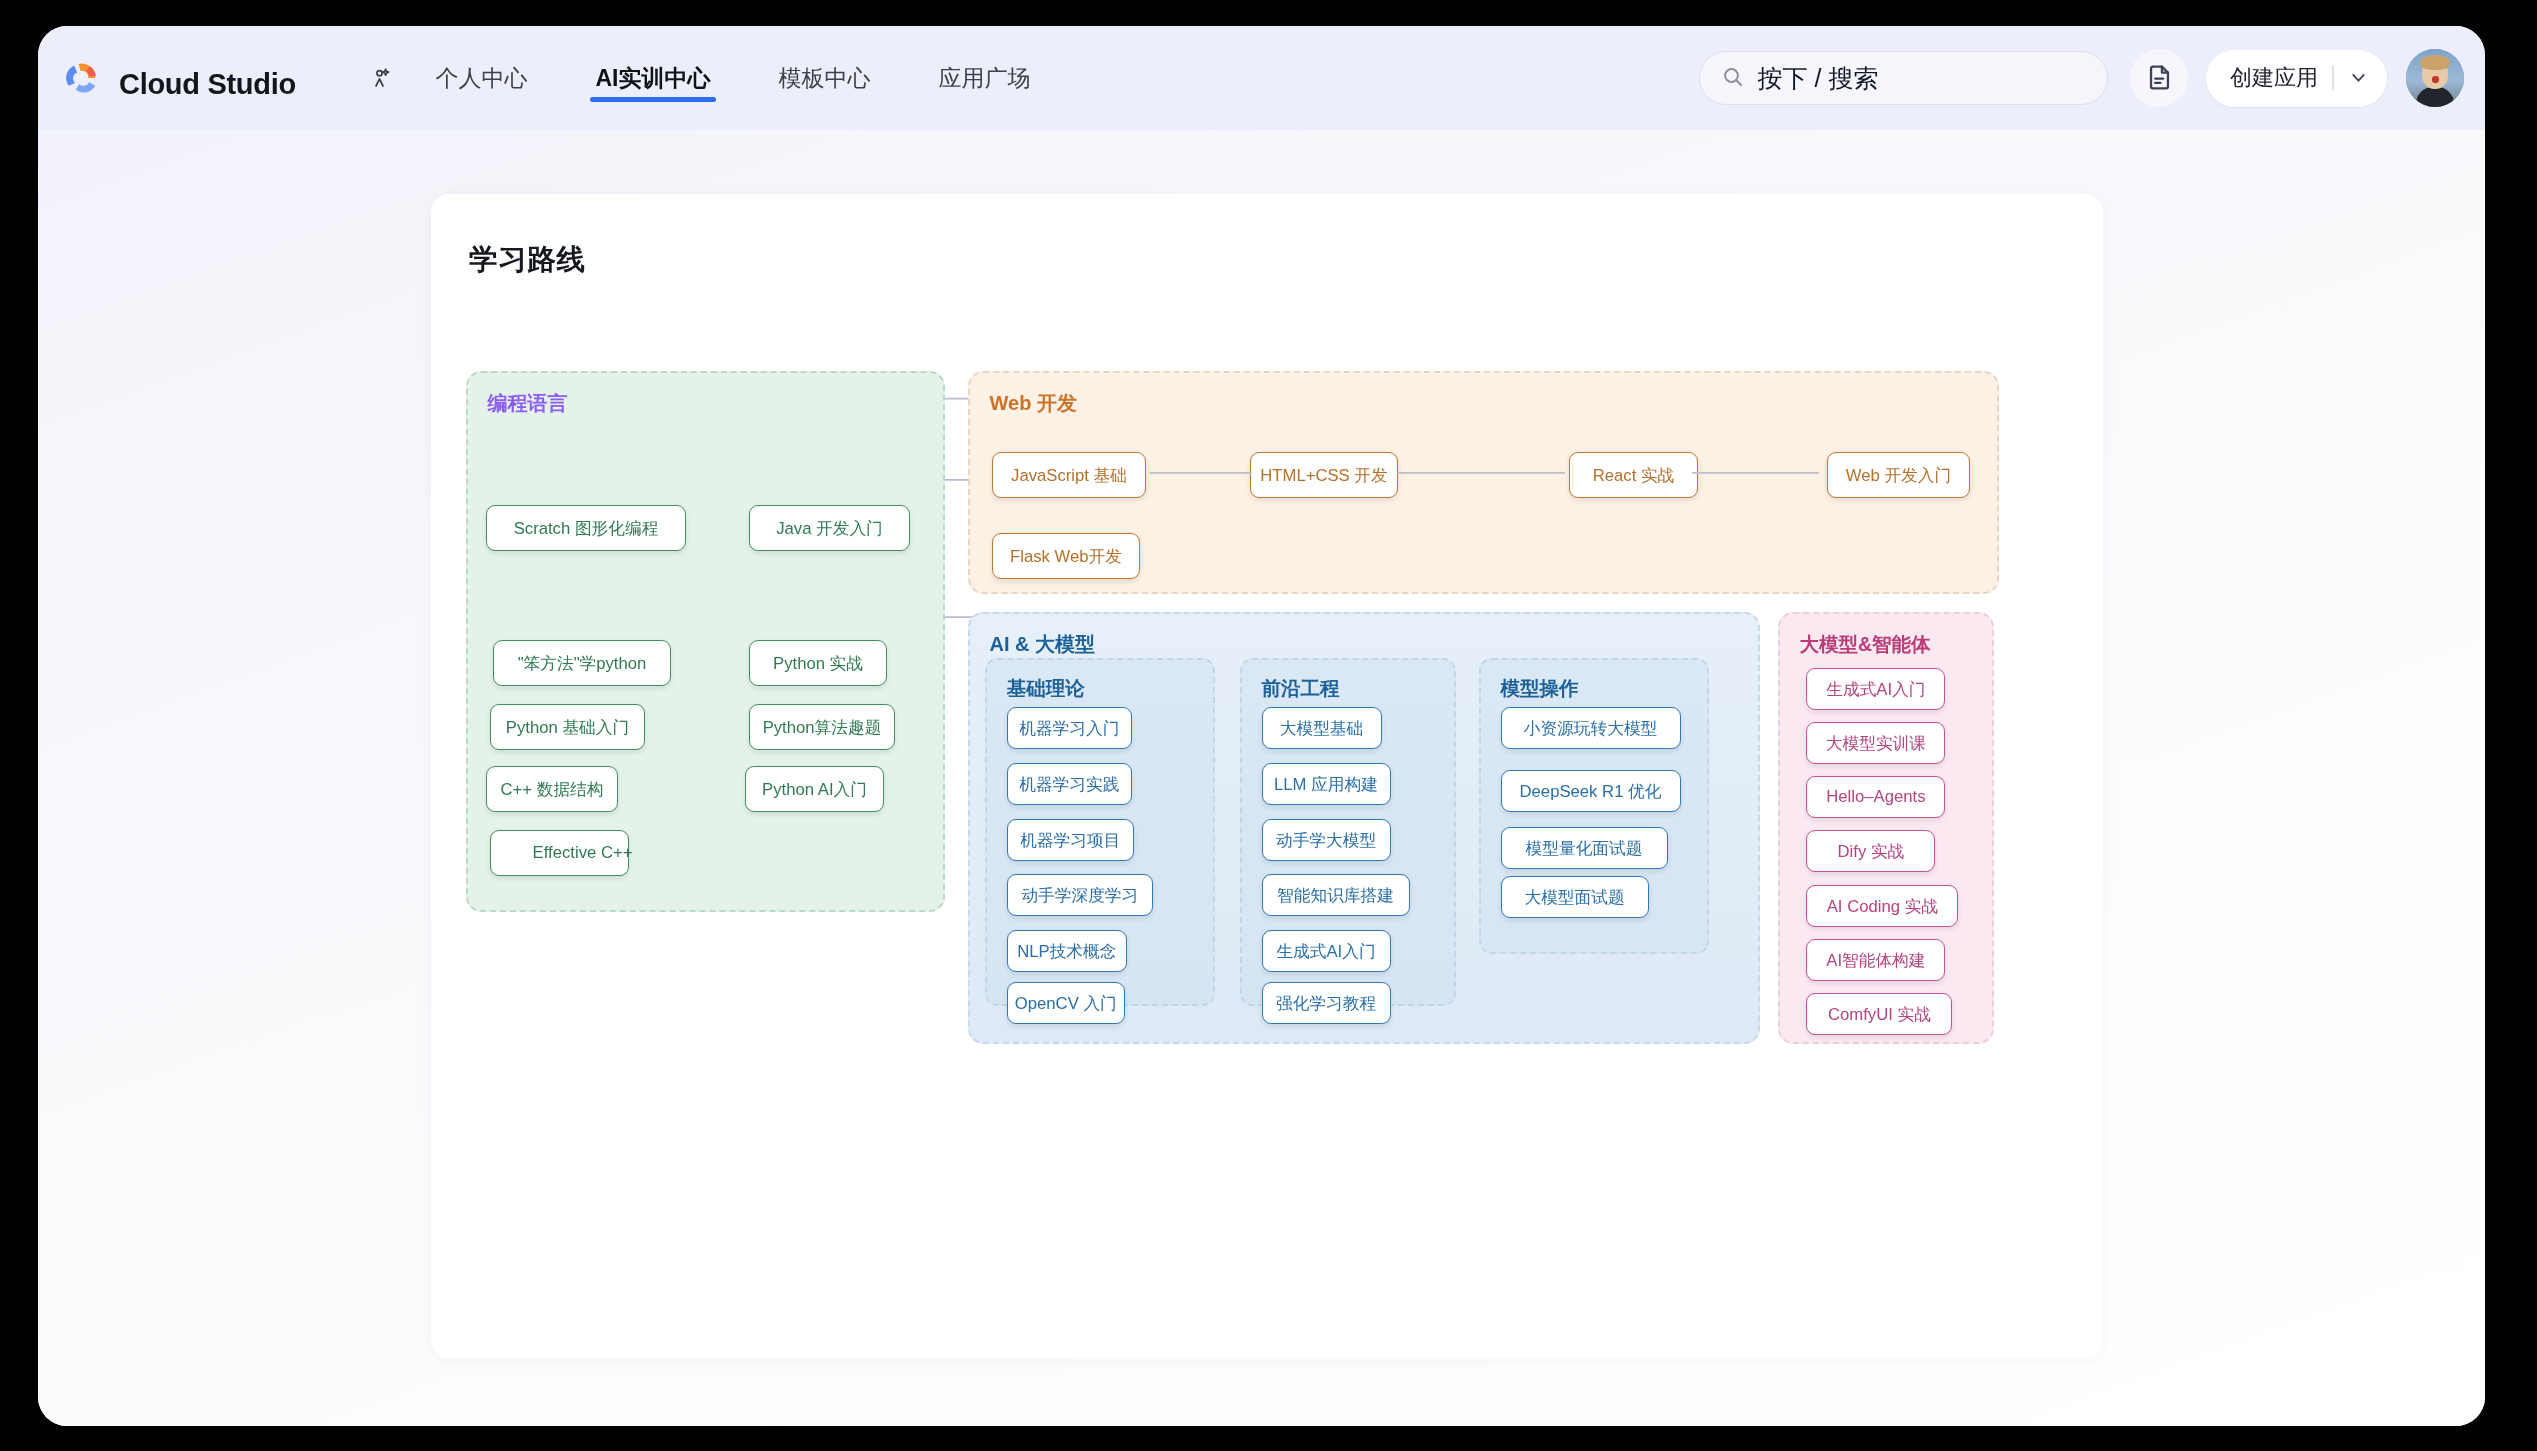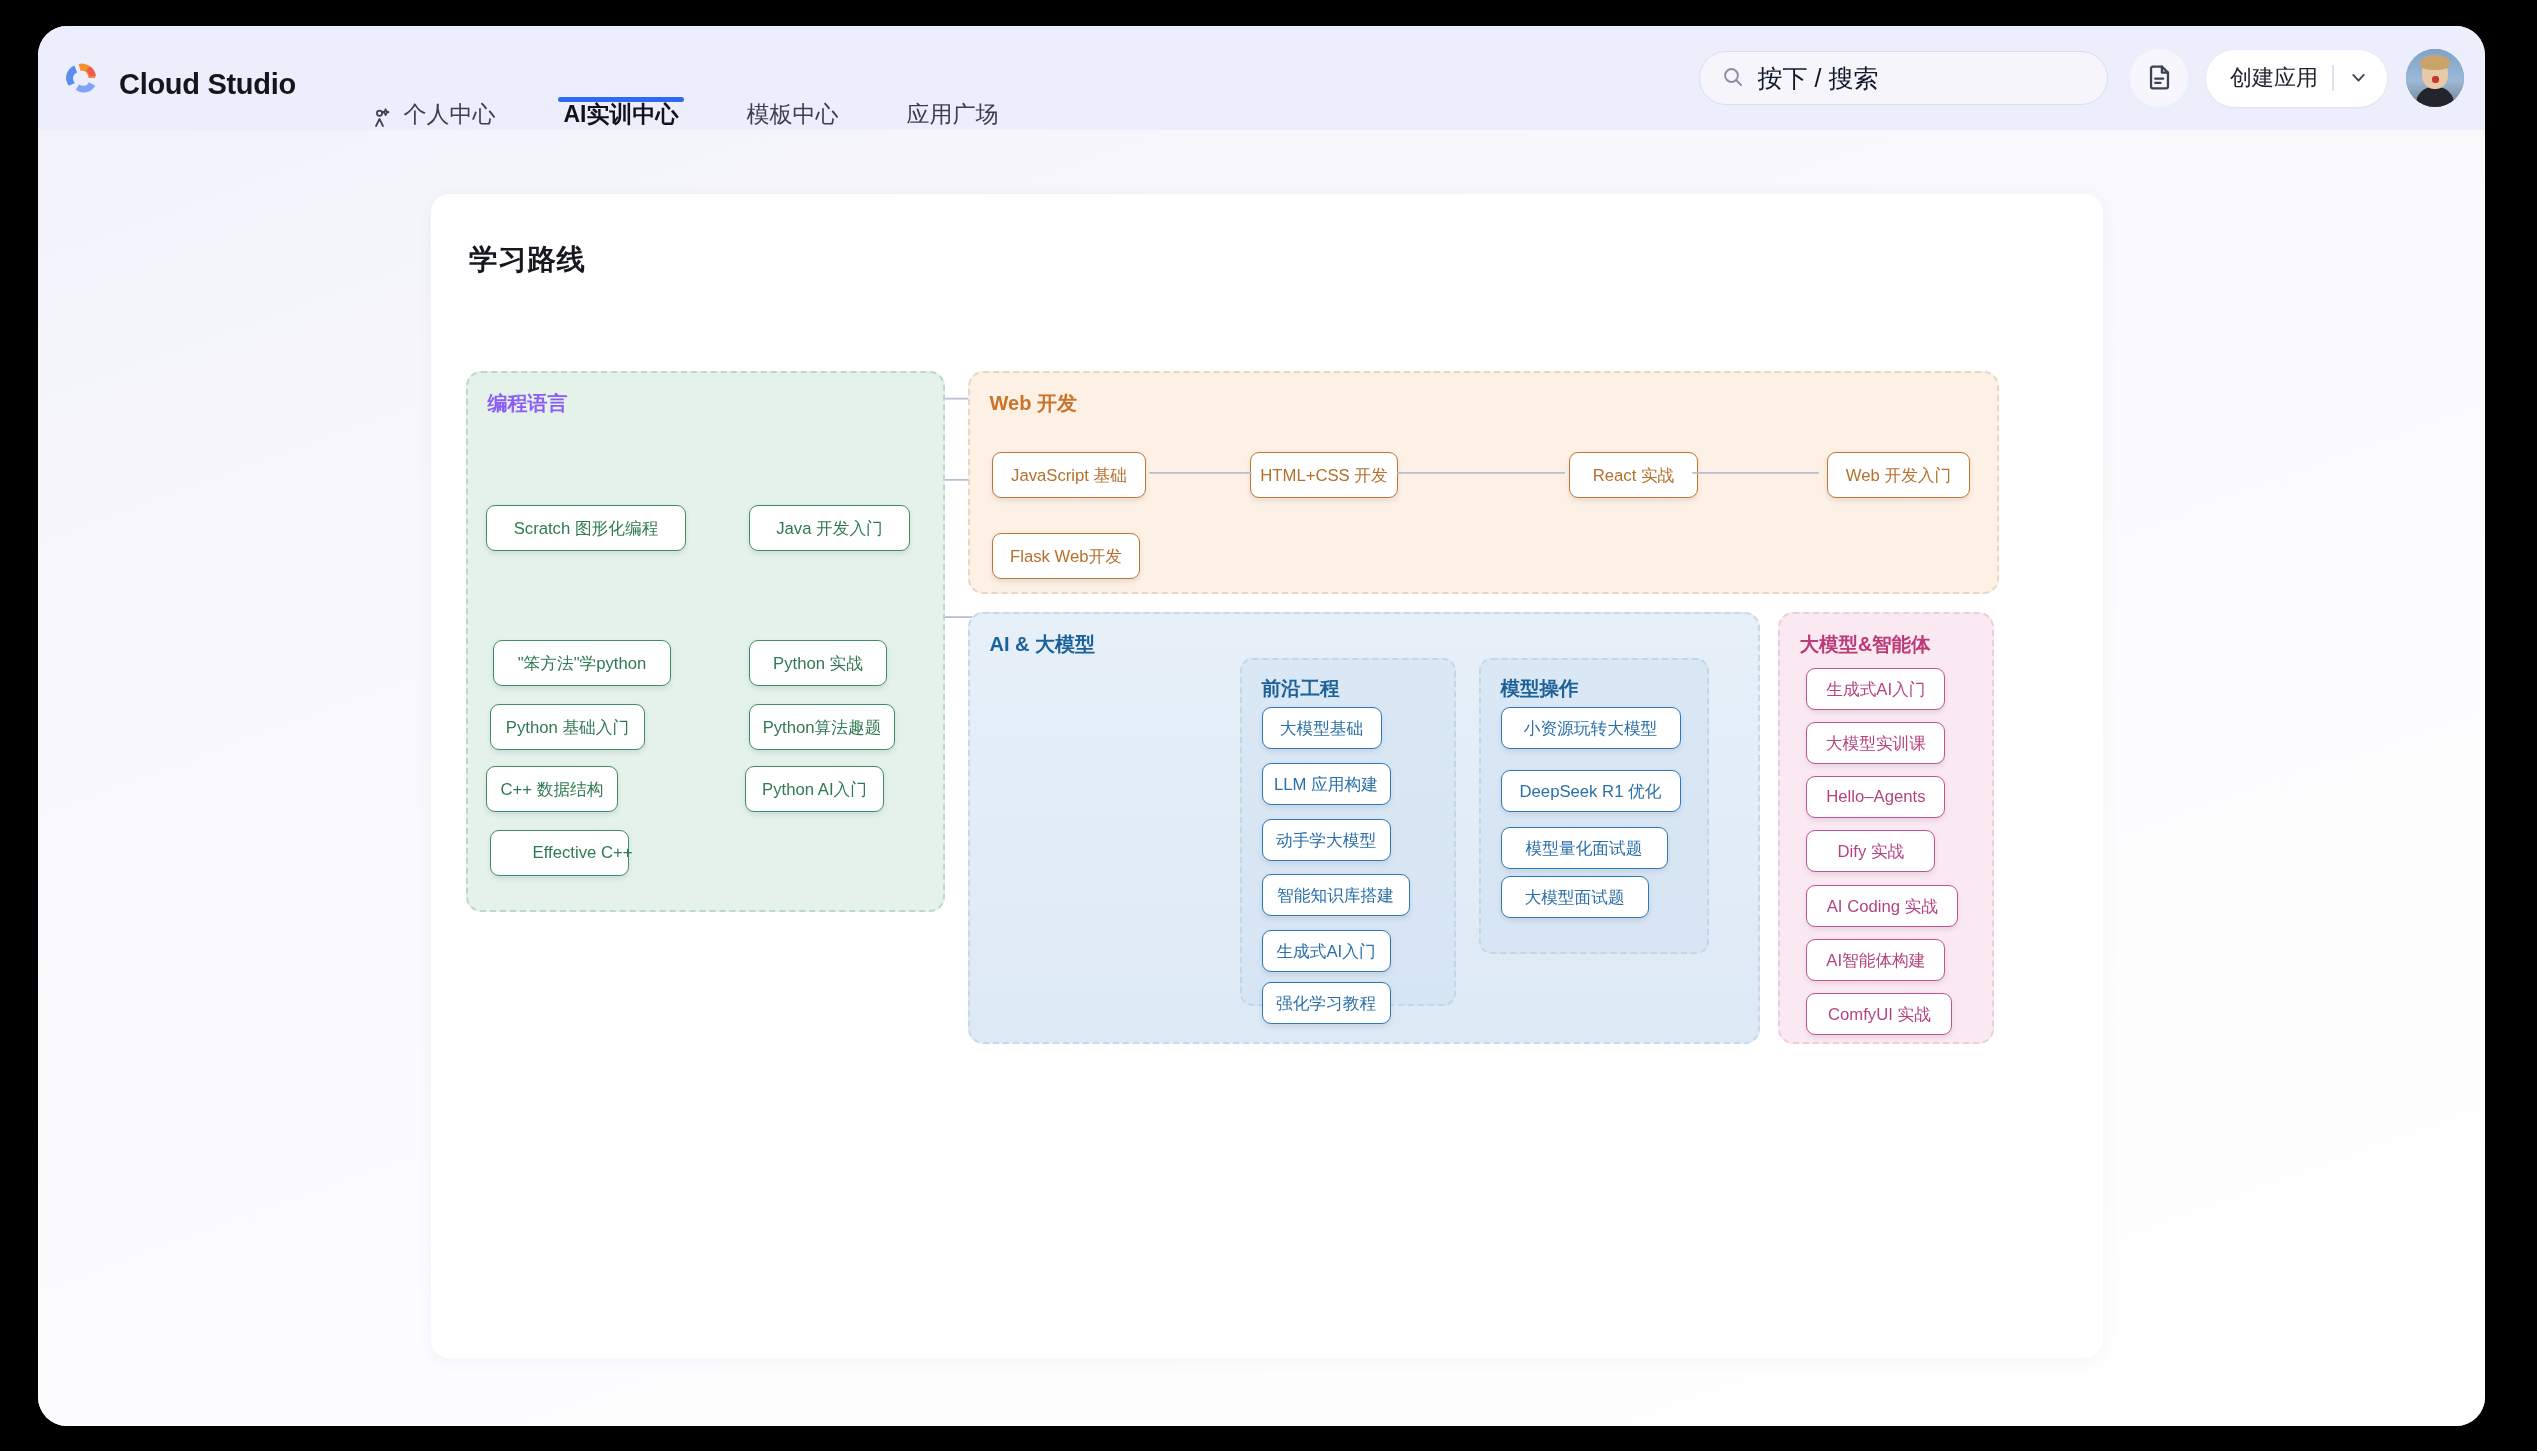--- a/index.html
+++ b/index.html
@@ -29,23 +29,23 @@
   }
   #brand { display: flex; align-items: flex-end; margin-left: 21px; }
   #logo { width: 46px; height: 46px; position: relative; }
   #logo svg { display:block; }
   #brand-name {
     font-size: 29px; font-weight: bold; color: #15161c;
     margin-left: 14px; letter-spacing: -0.3px;
   }
   #nav { display: flex; align-items: center; margin-left: 67px; height: 104px; }
   .nav-item {
-    position: relative; height: 104px; display: flex; align-items: flex-end;
+    position: relative; height: 104px; display: flex; align-items: center;
     font-size: 23px; color: #3c3f4e; padding: 0 7px; margin-right: 54px;
-    cursor: pointer; white-space: nowrap;
+    cursor: pointer; white-space: nowrap; gap: 32px;
   }
   .nav-item.active { color: #111218; font-weight: bold; }
   .nav-item.active::after {
     content: ""; position: absolute; left: 1.4px; right: 1.4px; bottom: 28px;
     height: 4.9px; border-radius: 2.8px; background: #2f6bf2;
   }
   .nav-icon { margin-right: 9.7px; display: flex; align-items: center; }
 
   #topbar-right {
     position: absolute; right: 21px; top: 0; height: 104px;
@@ -300,20 +300,41 @@
               <path d="M253 146 H402"></path>
                 <path d="M615 146 H860"></path>
                 <path d="M1046 146 H1231"></path>
             </g>
           </svg>
         </div>
 
         <div class="group g-ai" style="left:537px; top:418px; width:792px; height:432px;">
           <div class="group-title" style="left:19.5px; top:16.7px; font-size:20px;">AI &amp; 大模型</div>
 
+          <div class="subgroup" style="left:15.3px; top:44px; width:230px; height:348px;">
+            <div class="subgroup-title">基础理论</div>
+            <div class="node n-blue" style="left:19.5px; top:47px; width:125px; height:42px;">
+              <span>机器学习入门</span>
+              </div>
+            <div class="node n-blue" style="left:19.5px; top:103px; width:125px; height:42px;">
+              <span>机器学习实践</span>
+              </div>
+            <div class="node n-blue" style="left:19.5px; top:159px; width:127px; height:42px;">
+              <span>机器学习项目</span>
+              </div>
+            <div class="node n-blue" style="left:19.5px; top:214px; width:146px; height:42px;">
+              <span>动手学深度学习</span>
+              </div>
+            <div class="node n-blue" style="left:19.5px; top:270px; width:120px; height:42px;">
+              <span>NLP技术概念</span>
+              </div>
+            <div class="node n-blue" style="left:19.5px; top:322px; width:118px; height:42px;">
+              <span>OpenCV 入门</span>
+              </div>
+          </div>
 
           <div class="subgroup" style="left:270px; top:44px; width:216px; height:348px;">
             <div class="subgroup-title">前沿工程</div>
             <div class="node n-blue" style="left:19.5px; top:47px; width:120px; height:42px;">
               <span>大模型基础</span>
               </div>
             <div class="node n-blue" style="left:19.5px; top:103px; width:129px; height:42px;">
               <span>LLM 应用构建</span>
               </div>
             <div class="node n-blue" style="left:19.5px; top:159px; width:129px; height:42px;">

